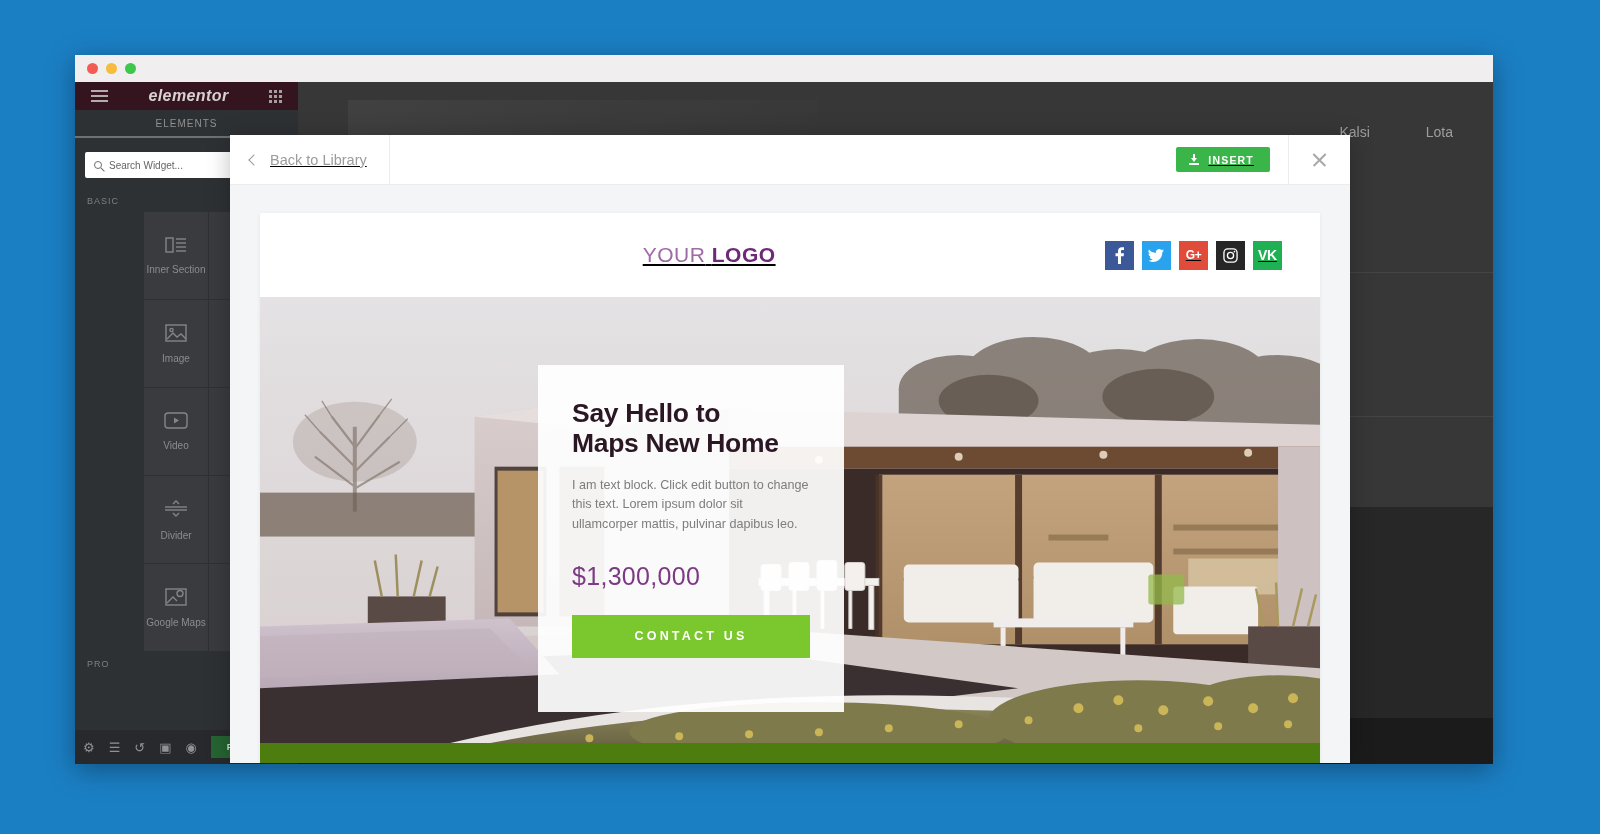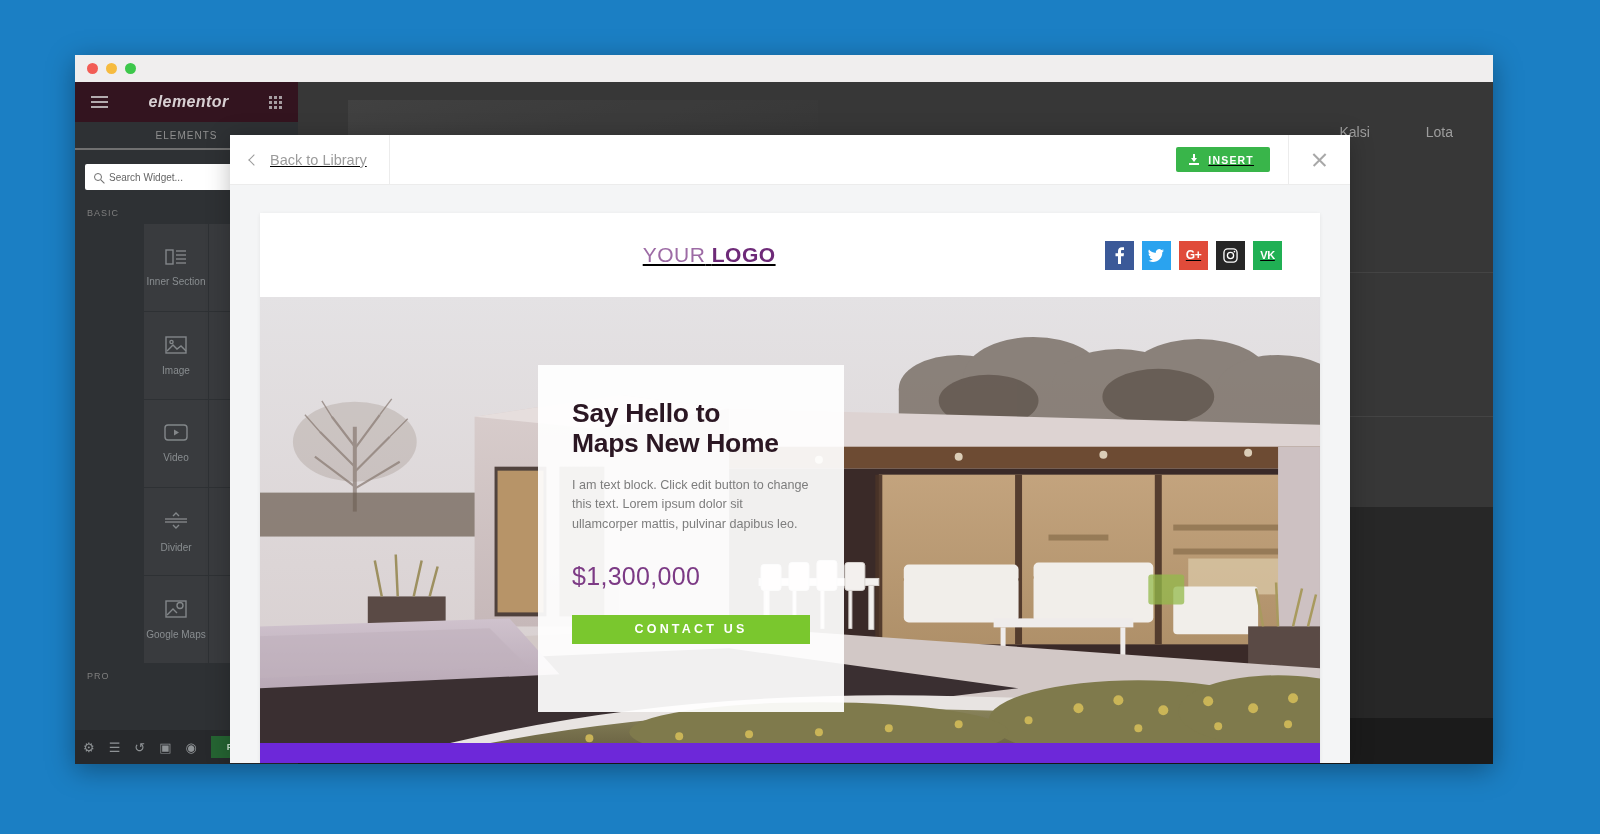--- a/index.html
+++ b/index.html
@@ -37,21 +37,21 @@
   }
 
   
   .elementor-panel {
     position: absolute; left: 0; top: 0;
     width: 223px; height: 100%;
     background: #26292c;
     z-index: 3;
   }
   .el-header {
-    height: 40px; background: #2b0b16;
+    height: 28px; background: #2b0b16;
     display: flex; align-items: center;
     justify-content: space-between;
     padding: 0 16px;
   }
   .hamburger { display: flex; flex-direction: column; gap: 3px; cursor: pointer; }
   .hamburger span { display: block; width: 17px; height: 2px; background: #b0a8ab; }
   .el-logo {
     color: #d7cfd2; font-size: 16px; font-weight: 700;
     letter-spacing: 0.4px; font-style: italic;
   }
@@ -264,21 +264,21 @@
     width: 29px; height: 29px;
     display: flex; align-items: center; justify-content: center;
     color: #fff; font-size: 14px; font-weight: 700;
     cursor: pointer;
   }
   .soc svg { display: block; }
 
   
   .tpl-hero {
     flex: 1; position: relative; overflow: hidden;
-    background: #6d28d9;
+    background: #4d7c0f;
   }
   .hero-img { position: absolute; inset: 0; }
   .hero-card {
     position: absolute; left: 278px; top: 68px;
     width: 306px; height: 347px;
     background: rgba(255,255,255,0.93);
     padding: 34px 34px 0 34px;
   }
   .hero-h1 {
     color: #2b1723; font-size: 26.5px; font-weight: 700;
@@ -288,21 +288,21 @@
     color: #7d7d7d; font-size: 12.6px; line-height: 1.52;
     margin-top: 18px;
   }
   .hero-price {
     color: #7c3a85; font-size: 25px;
     margin-top: 28px; letter-spacing: 0.3px;
   }
   .hero-cta {
     margin-top: 24px;
     background: #7ac72e; color: #fff;
-    height: 29px; width: 100%;
+    height: 43px; width: 100%;
     display: flex; align-items: center; justify-content: center;
     font-size: 12.5px; font-weight: 700; letter-spacing: 3.2px;
     border: none; cursor: pointer;
   }
 </style>
 </head>
 <body>
 
 <div class="browser-window">
 
@@ -484,21 +484,21 @@
                 <span style="font-size:12px;letter-spacing:-0.5px">G+</span>
               </a>
               <a class="soc" style="background:#262626">
                 <svg width="15" height="15" viewBox="0 0 16 16" fill="none" stroke="#fff" stroke-width="1.4">
                     <rect x="1" y="1" width="14" height="14" rx="4"></rect>
                     <circle cx="8" cy="8" r="3.3"></circle>
                     <circle cx="12.2" cy="3.8" r="0.9" fill="#fff" stroke="none"></circle>
                   </svg>
               </a>
               <a class="soc" style="background:#20b054">
-                <span style="font-size:11px;letter-spacing:-0.3px">VK</span>
+                <span style="font-size:14px;letter-spacing:-0.3px">VK</span>
               </a>
             </div>
           </div>
 
           <div class="tpl-hero">
 
             <svg class="hero-img" viewBox="0 0 1062 447" preserveAspectRatio="xMidYMid slice">
               <defs>
                 <linearGradient id="sky" x1="0" y1="0" x2="0" y2="1">
                   <stop offset="0%" stop-color="#e4e2e4"></stop>

